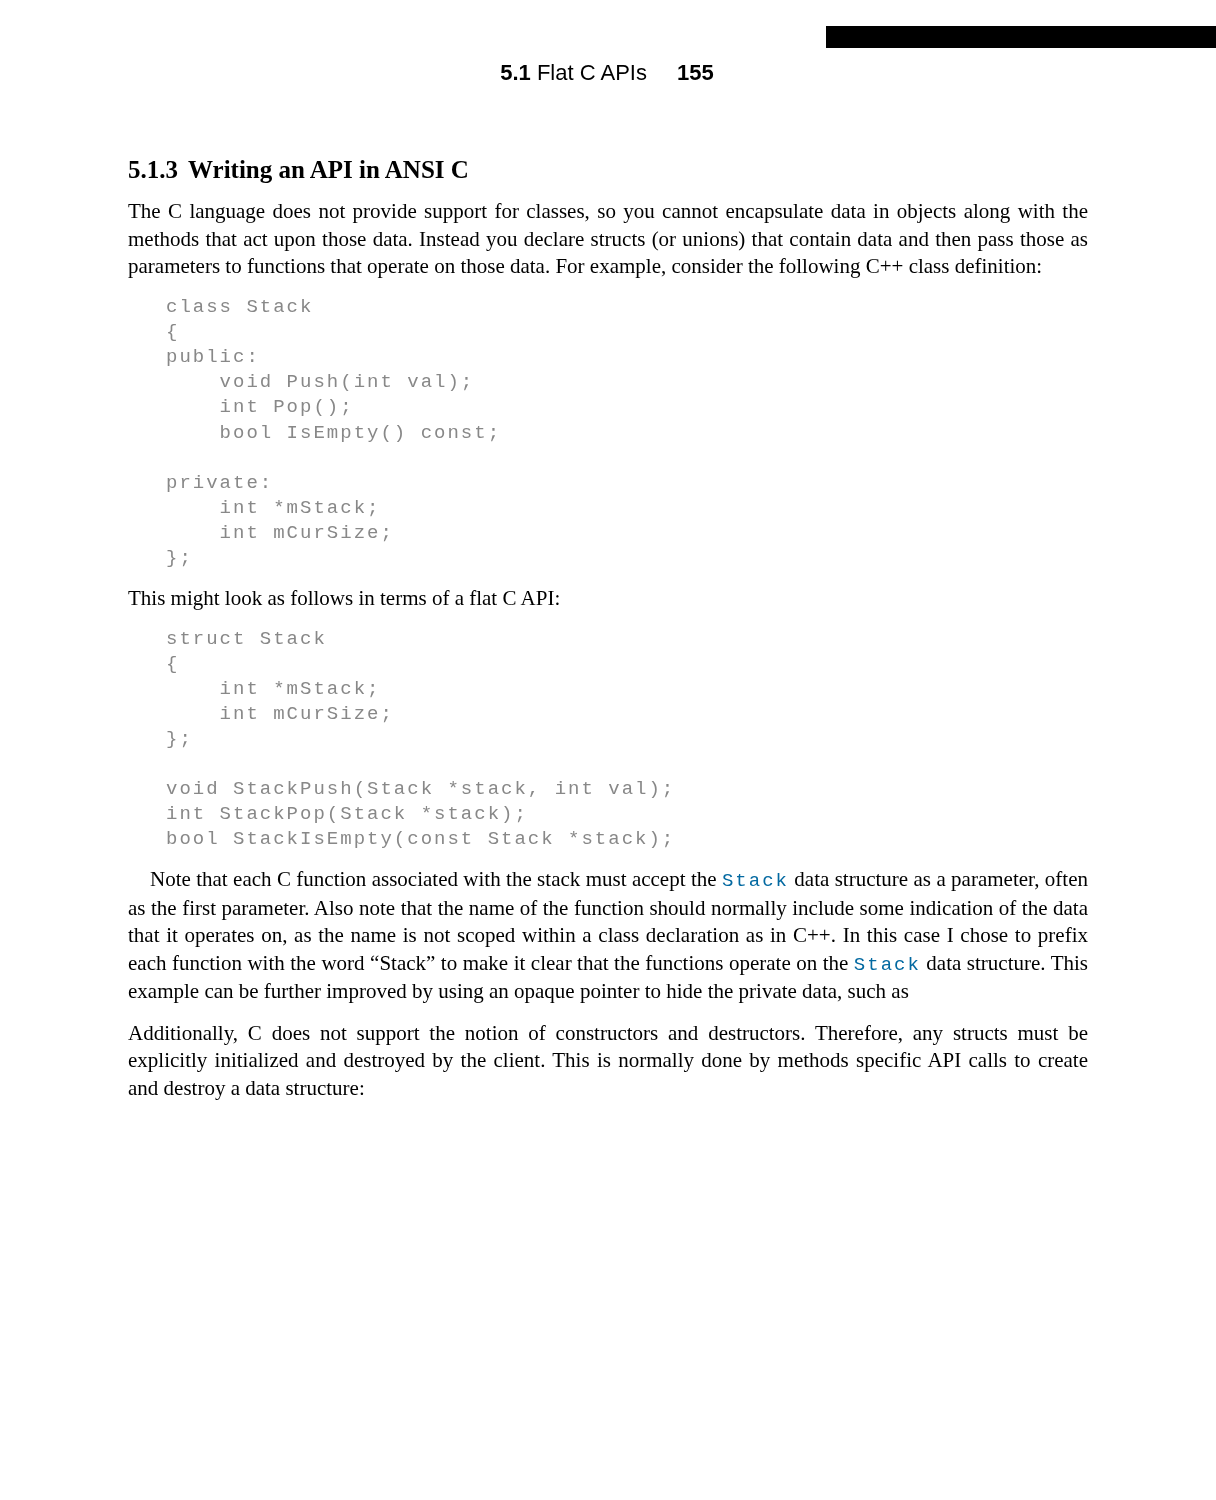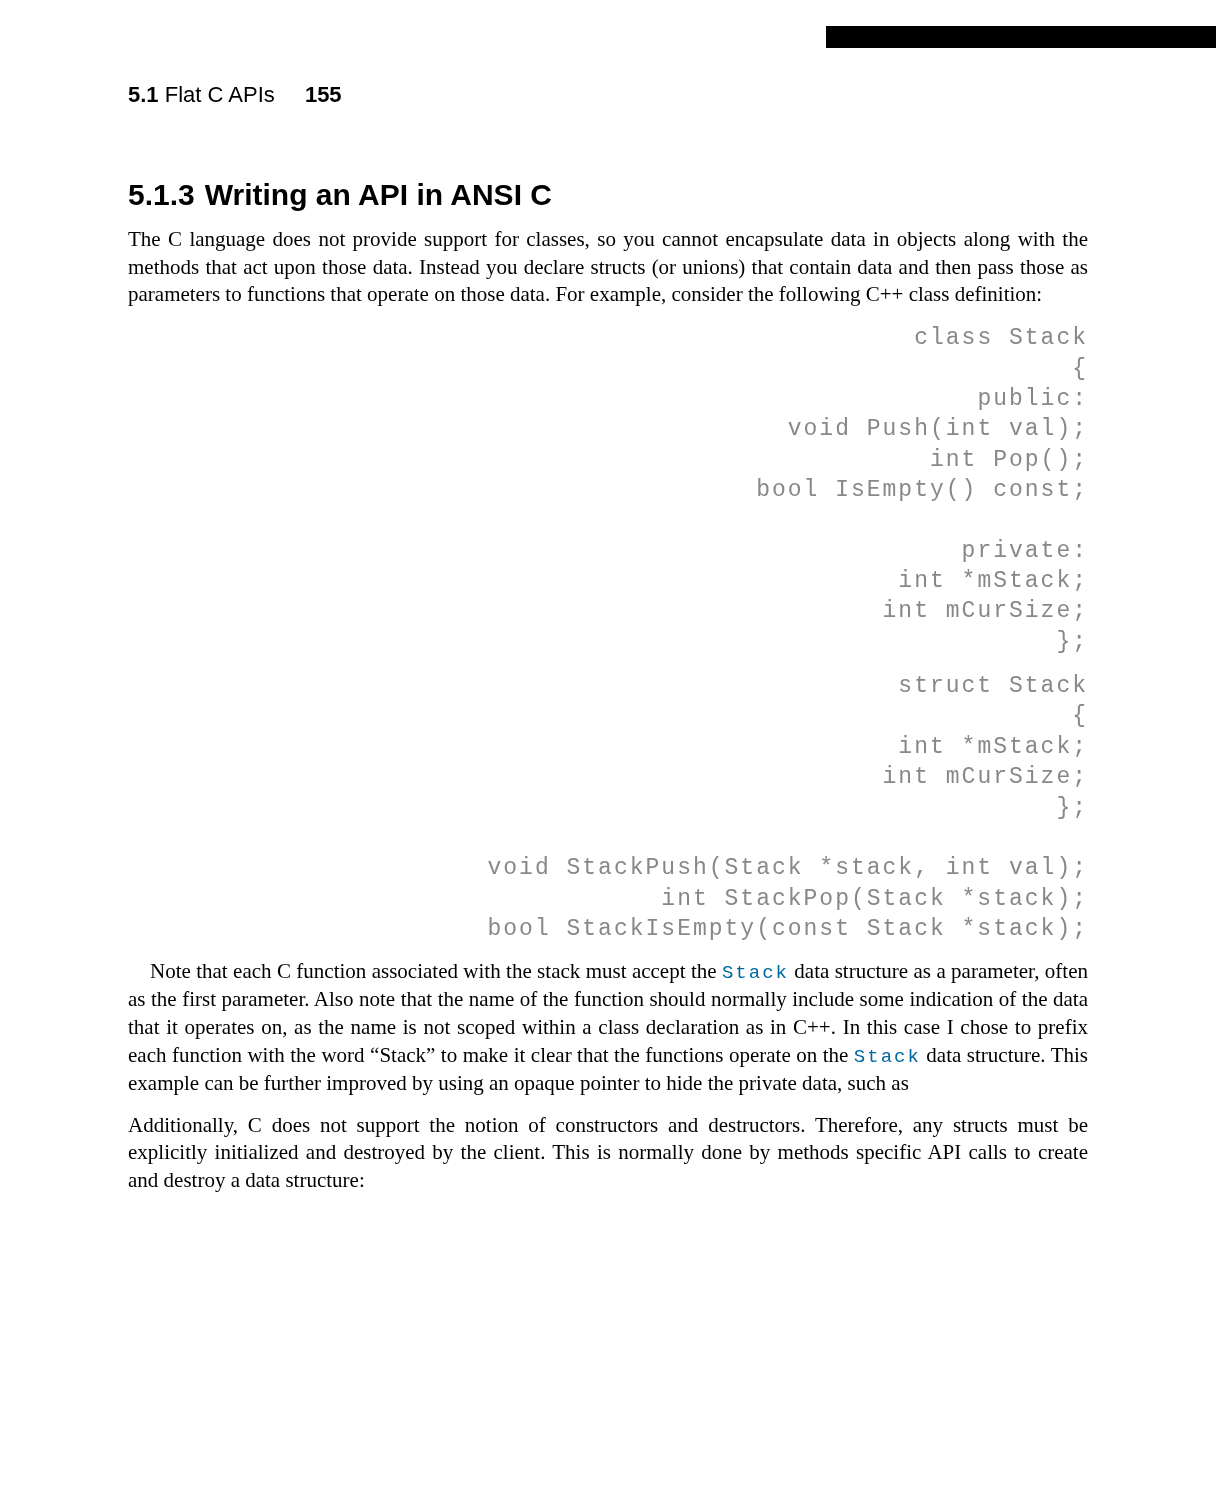--- a/index.html
+++ b/index.html
@@ -16,64 +16,62 @@
     top: 26px;
     right: 0;
     width: 390px;
     height: 22px;
     background: #000;
   }
   .page-container {
     padding: 60px 128px 60px 128px;
   }
   .running-header {
-    text-align: left;
+    text-align: center;
     font-family: Arial, Helvetica, sans-serif;
     font-size: 22px;
     margin-bottom: 70px;
     padding-right: 2px;
-    margin-top: 22px;
   }
   .running-header .section-num {
     font-weight: bold;
   }
   .running-header .section-title {
     font-weight: normal;
   }
   .running-header .page-num {
     font-weight: bold;
     margin-left: 24px;
   }
   .heading {
-    font-family: Liberation Sans, sans-serif;
+    font-family: Liberation Serif, serif;
     font-weight: bold;
-    font-size: 30px;
+    font-size: 25px;
     margin-bottom: 14px;
   }
   .heading .hnum {
     margin-right: 10px;
   }
   .body-text {
     font-size: 21px;
     line-height: 1.32;
     text-align: justify;
     margin-bottom: 14px;
   }
   .body-text.indent {
     text-indent: 22px;
   }
   .code-block {
     font-family: 'Courier New', Courier, monospace;
-    font-size: 23px;
+    font-size: 19px;
     line-height: 1.32;
     color: #888;
     letter-spacing: 2px;
     white-space: pre;
     margin: 10px 0 14px 38px;
-    text-align: right;
   }
   .inline-code {
     font-family: 'Courier New', Courier, monospace;
     color: #0369a1;
     letter-spacing: 2px;
     font-size: 19px;
   }
 </style>
 </head>
 <body>
@@ -99,20 +97,21 @@
 public:
     void Push(int val);
     int Pop();
     bool IsEmpty() const;
 
 private:
     int *mStack;
     int mCurSize;
 };</div>
 
+  <p class="body-text">This might look as follows in terms of a flat C API:</p>
 
   <div class="code-block">struct Stack
 {
     int *mStack;
     int mCurSize;
 };
 
 void StackPush(Stack *stack, int val);
 int StackPop(Stack *stack);
 bool StackIsEmpty(const Stack *stack);</div>

